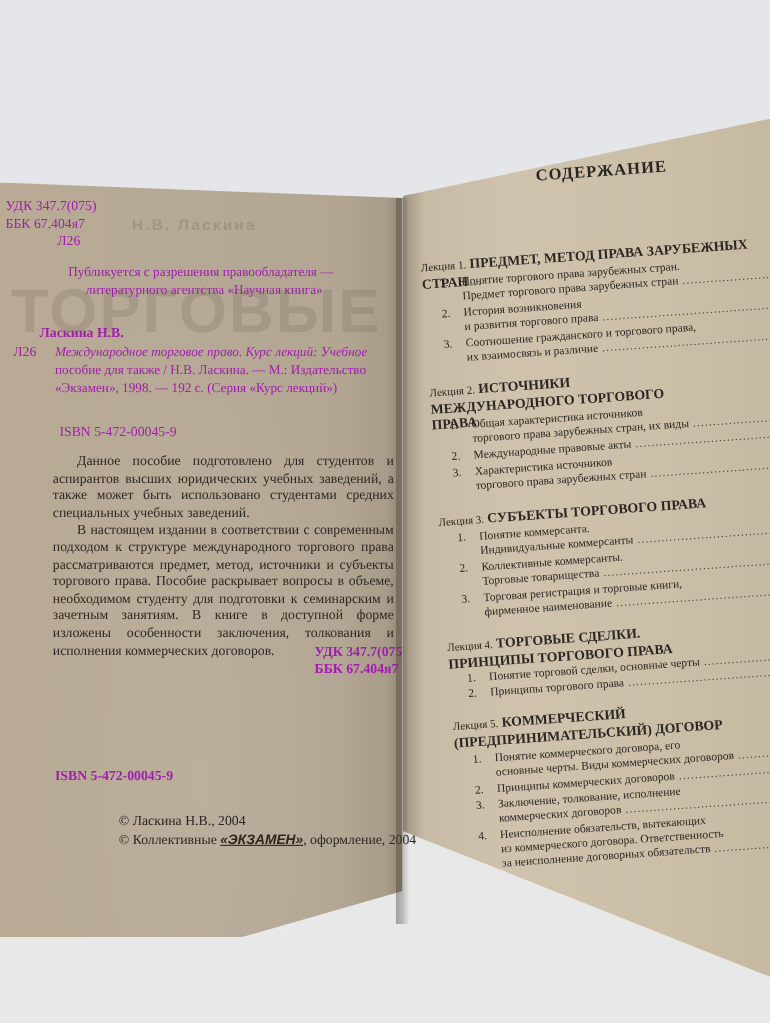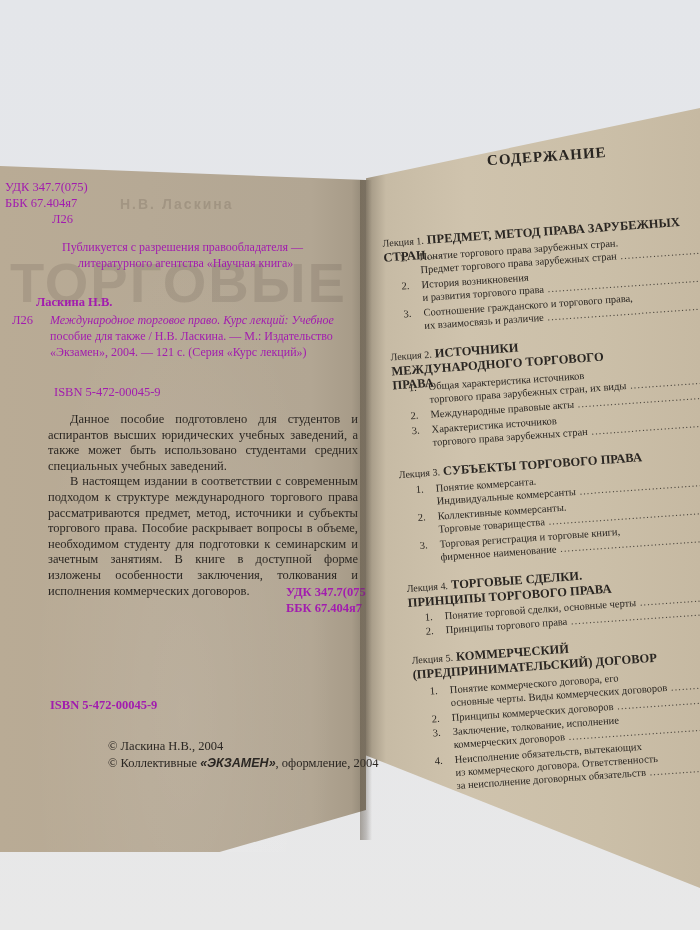--- a/index.html
+++ b/index.html
@@ -32,21 +32,21 @@
   }
   .ghost {
     position:absolute; font-family:"Liberation Sans", sans-serif; font-weight:bold;
     color: rgba(70,60,50,0.18); letter-spacing:2px;
   }
   .lp { position:absolute; font-size:12.5px; line-height:15px; color:#a21caf; }
   .lp.bold { font-weight:bold; }
   .para { position:absolute; left:48px; width:310px; font-size:12.5px; line-height:15.6px; text-align:justify; color:#2b2723; }
   .para p { margin:0; text-indent:22px; }
   .copy { position:absolute; left:108px; font-size:12.5px; line-height:16px; }
-  .copy .pub { font-family:"Liberation Sans", sans-serif; font-weight:bold; font-style:italic; }
+  .copy .pub { font-family:"Liberation Sans", sans-serif; font-weight:bold; font-style:italic;text-decoration:underline; }
 
   .toc { position:absolute; left:376px; top:150px; width:330px; transform: rotate(-4deg); transform-origin: 0 0; }
   .toc-title { position:absolute; left:110px; top:10px; font-size:15px; font-weight:bold; letter-spacing:1px; }
   .lecture { position:absolute; left:0; width:330px; font-size:12.5px; line-height:14px; }
   .lecture .lab { font-size:10px; }
   .lecture .ttl { font-weight:bold; }
   .item { position:absolute; left:16px; width:315px; font-size:10.5px; line-height:12.5px; }
   .item .num { position:absolute; left:0; width:14px; }
   .item .txt { position:absolute; left:20px; width:295px; white-space:nowrap; overflow:hidden; }
   .dots { color:#4a443c; letter-spacing:1px; }
@@ -63,21 +63,21 @@
 <div class="lp" style="left:5px; top:196px;">ББК 67.404я7</div>
 <div class="lp" style="left:52px; top:212px;">Л26</div>
 
 <div class="lp" style="left:62px; top:240px; font-size:12px;">Публикуется с разрешения правообладателя —</div>
 <div class="lp" style="left:78px; top:256px; font-size:12px;">литературного агентства «Научная книга»</div>
 
 <div class="lp bold" style="left:36px; top:295px;">Ласкина Н.В.</div>
 <div class="lp" style="left:12px; top:313px;">Л26</div>
 <div class="lp" style="left:50px; top:313px; font-size:12px;font-style:italic;">Международное торговое право. Курс лекций: Учебное</div>
 <div class="lp" style="left:50px; top:329px; font-size:12px;">пособие для также / Н.В. Ласкина. — М.: Издательство</div>
-<div class="lp" style="left:50px; top:345px; font-size:12px;">«Экзамен», 2004. — 121 с. (Серия «Курс лекций»)</div>
+<div class="lp" style="left:50px; top:345px; font-size:12px;">«Экзамен», 1998. — 192 с. (Серия «Курс лекций»)</div>
 
 <div class="lp" style="left:54px; top:385px;">ISBN 5-472-00045-9</div>
 
 <div class="para" style="top:412px;">
   <p>Данное пособие подготовлено для студентов и аспирантов высших юридических учебных заведений, а также может быть использовано студентами средних специальных учебных заведений.</p>
   <p>В настоящем издании в соответствии с современным подходом к структуре международного торгового права рассматриваются предмет, метод, источники и субъекты торгового права. Пособие раскрывает вопросы в объеме, необходимом студенту для подготовки к семинарским и зачетным занятиям. В книге в доступной форме изложены особенности заключения, толкования и исполнения коммерческих договоров.</p>
 </div>
 
 <div class="lp bold" style="left:286px; top:585px;">УДК 347.7(075)</div>
 <div class="lp bold" style="left:286px; top:601px;">ББК 67.404я7</div>

